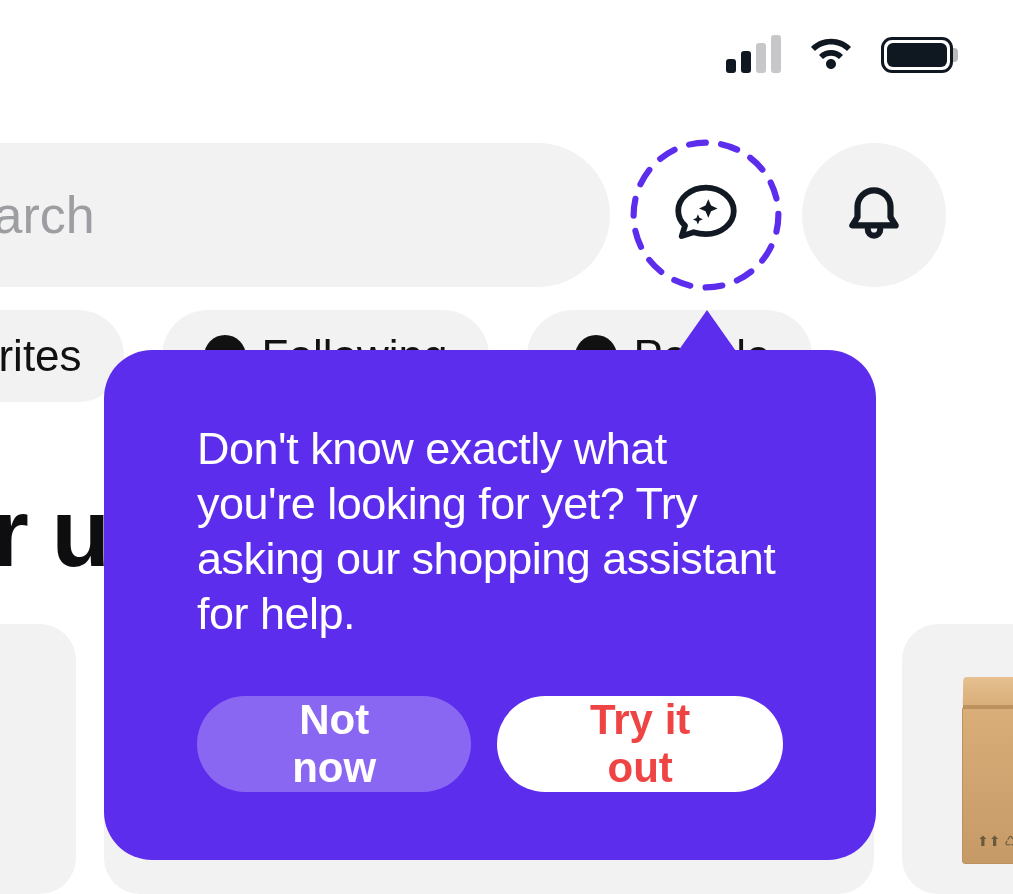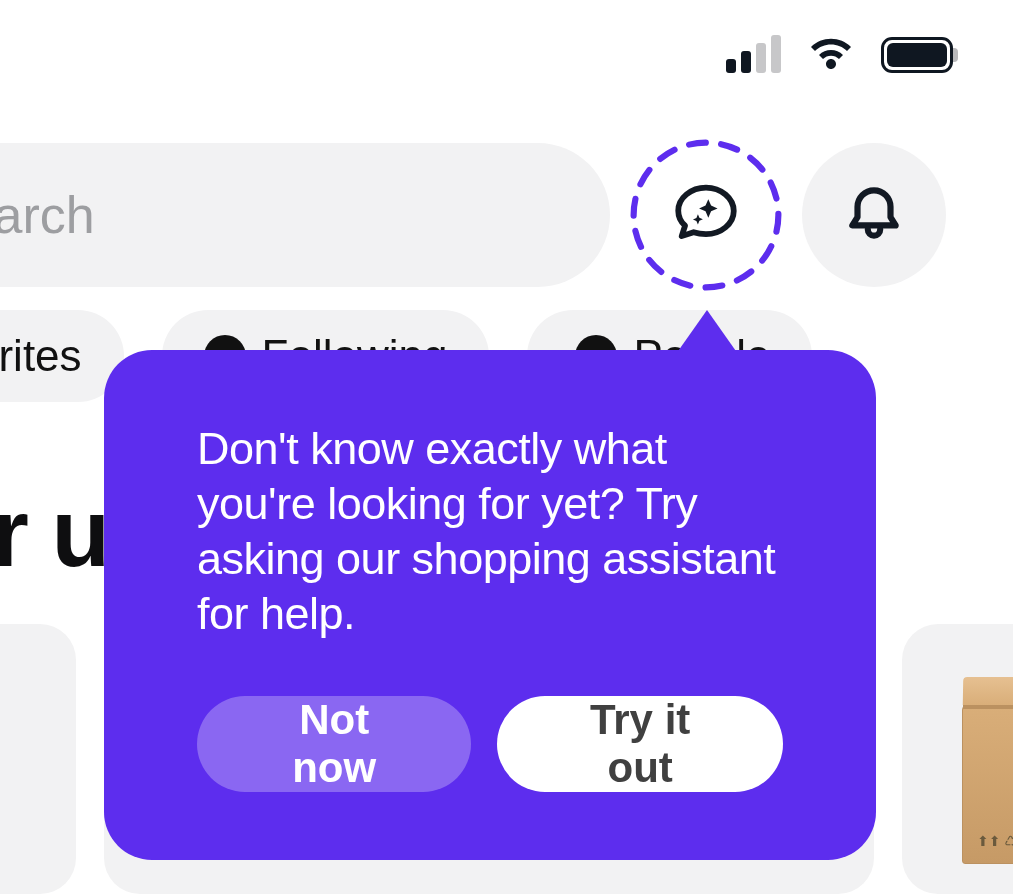--- a/index.html
+++ b/index.html
@@ -148,21 +148,21 @@
     .pill {
       height: 96px;
       border-radius: 48px;
       display: flex; align-items: center; justify-content: center;
       padding: 0 56px;
       font-size: 42px; font-weight: 600;
       border: none; cursor: pointer;
       font-family: inherit;
     }
     .pill.ghost { background: rgba(255,255,255,0.28); color: #fff; }
-    .pill.solid { background: #fff; color: #404040; }
+    .pill.solid { background: #fff; color: #ef4444; }
   </style>
 </head>
 <body>
 
 <div class="status-bar">
   <div class="signal">
     <span></span>
       <span></span>
       <span class="dim"></span>
       <span class="dim"></span>

